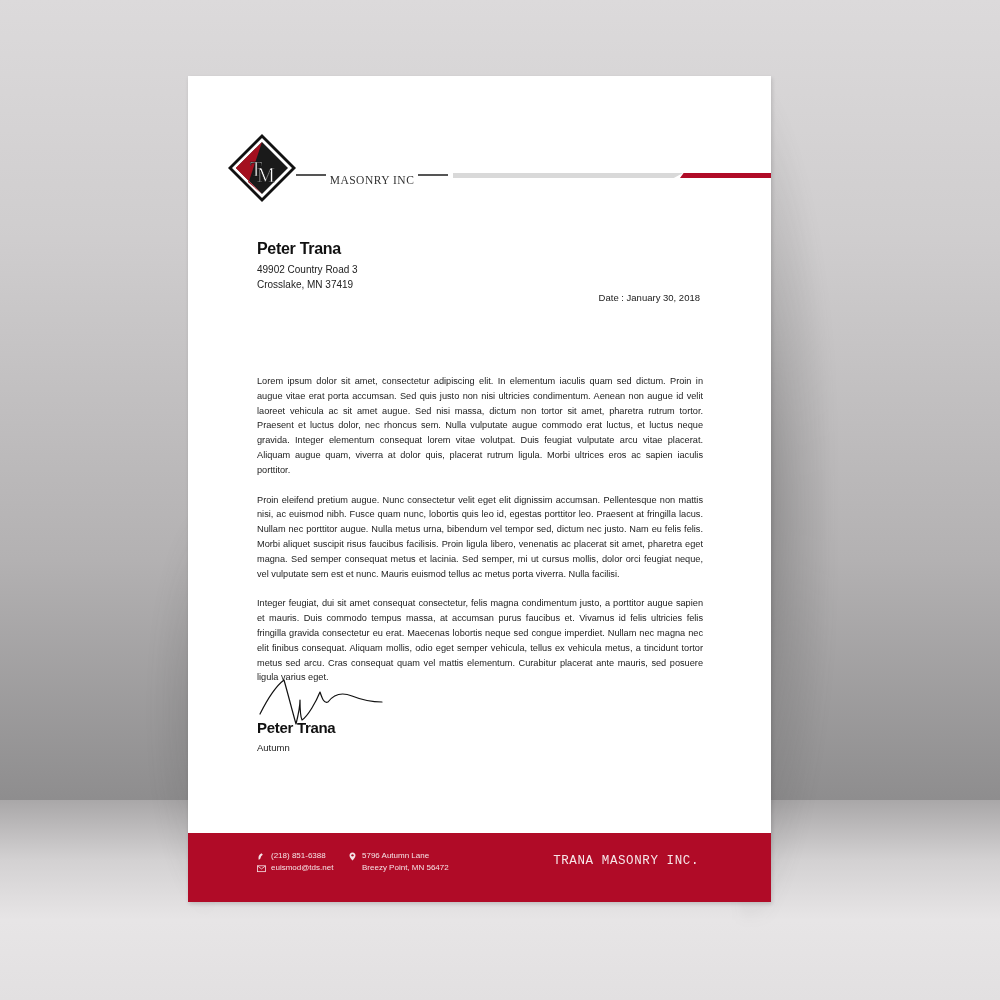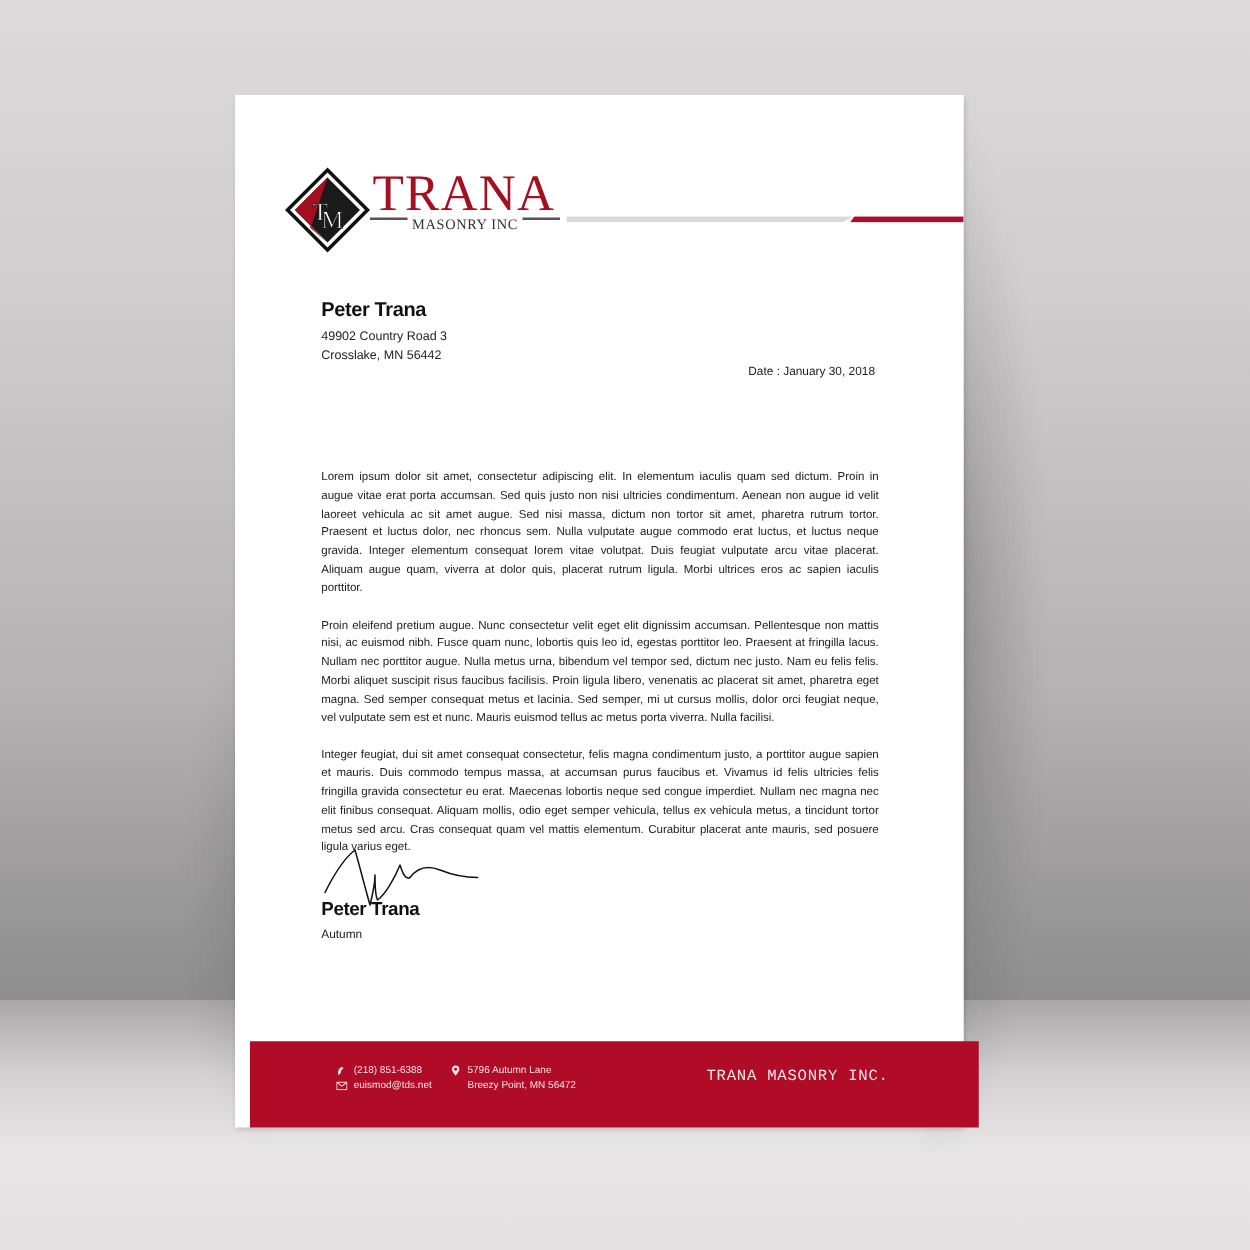--- a/index.html
+++ b/index.html
@@ -73,21 +73,21 @@
       margin-top: 44px;
     }
     .body-text p { margin-bottom: 15px; }
     
     .signature { position: absolute; left: 70px; top: 600px; width: 130px; height: 52px; }
     .signer { position: absolute; left: 69px; top: 643px; }
     .signer-name { font-size: 15px; font-weight: bold; color: #111; letter-spacing: -0.3px; line-height: 18px; }
     .signer-title { font-size: 9.5px; color: #222; margin-top: 5px; }
     
     .footer {
-      position: absolute; left: 12px; top: 757px; width: 583px; height: 69px;
+      position: absolute; left: 0; top: 757px; width: 583px; height: 69px;
       background: #b00b27; color: #f5e3e6;
     }
     .footer-col { position: absolute; top: 17px; font-size: 8px; line-height: 12px; }
     .footer-col .row { display: flex; align-items: center; gap: 5px; white-space: nowrap; }
     .footer-icon { width: 9px; height: 9px; display: inline-block; }
     .footer-brand {
       position: absolute; right: 72px; top: 21px;
       font-family: Liberation Mono, monospace; font-size: 12.5px; letter-spacing: 0.6px;
       color: #f6e6e8;
     }
@@ -105,34 +105,33 @@
   <div class="logo">
     <svg class="logo-mark" viewBox="0 0 72 72">
       <polygon points="36,2 70,36 36,70 2,36" fill="#111"></polygon>
       <polygon points="36,6 66,36 36,66 6,36" fill="#fff"></polygon>
       <polygon points="36,10 62,36 36,62 10,36" fill="#1a1a1a"></polygon>
       <polygon points="10,36 36,10 36,10 23,49 36,62" fill="#a4101f"></polygon>
       <polygon points="10,36 30,16 22,50 36,62" fill="#a4101f"></polygon>
       <text x="24" y="44" font-family="Liberation Serif, serif" font-size="20" fill="#fff" stroke="#111" stroke-width="0.6">T</text>
       <text x="31" y="50" font-family="Liberation Serif, serif" font-size="20" fill="#fff" stroke="#111" stroke-width="0.6">M</text>
     </svg>
-    <div class="logo-word">TRANA</div>
     <div class="logo-sub">
       <span class="rule"></span>
       <span>MASONRY INC</span>
       <span class="rule"></span>
     </div>
   </div>
   <div class="header-bar-gray"></div>
   <div class="header-bar-red"></div>
 
   <div class="recipient">
     <div class="recipient-name">Peter Trana</div>
     <div class="recipient-line" style="margin-top:3px">49902 Country Road 3</div>
-    <div class="recipient-line">Crosslake, MN 56442</div>
+    <div class="recipient-line">Crosslake, MN 37419</div>
   </div>
 
   <div class="date">Date : January 30, 2018</div>
 
   <div class="body-text">
     <p>Lorem ipsum dolor sit amet, consectetur adipiscing elit. In elementum iaculis quam sed dictum. Proin in augue vitae erat porta accumsan. Sed quis justo non nisi ultricies condimentum. Aenean non augue id velit laoreet vehicula ac sit amet augue. Sed nisi massa, dictum non tortor sit amet, pharetra rutrum tortor. Praesent et luctus dolor, nec rhoncus sem. Nulla vulputate augue commodo erat luctus, et luctus neque gravida. Integer elementum consequat lorem vitae volutpat. Duis feugiat vulputate arcu vitae placerat. Aliquam augue quam, viverra at dolor quis, placerat rutrum ligula. Morbi ultrices eros ac sapien iaculis porttitor.</p>
     <p>Proin eleifend pretium augue. Nunc consectetur velit eget elit dignissim accumsan. Pellentesque non mattis nisi, ac euismod nibh. Fusce quam nunc, lobortis quis leo id, egestas porttitor leo. Praesent at fringilla lacus. Nullam nec porttitor augue. Nulla metus urna, bibendum vel tempor sed, dictum nec justo. Nam eu felis felis. Morbi aliquet suscipit risus faucibus facilisis. Proin ligula libero, venenatis ac placerat sit amet, pharetra eget magna. Sed semper consequat metus et lacinia. Sed semper, mi ut cursus mollis, dolor orci feugiat neque, vel vulputate sem est et nunc. Mauris euismod tellus ac metus porta viverra. Nulla facilisi.</p>
     <p>Integer feugiat, dui sit amet consequat consectetur, felis magna condimentum justo, a porttitor augue sapien et mauris. Duis commodo tempus massa, at accumsan purus faucibus et. Vivamus id felis ultricies felis fringilla gravida consectetur eu erat. Maecenas lobortis neque sed congue imperdiet. Nullam nec magna nec elit finibus consequat. Aliquam mollis, odio eget semper vehicula, tellus ex vehicula metus, a tincidunt tortor metus sed arcu. Cras consequat quam vel mattis elementum. Curabitur placerat ante mauris, sed posuere ligula varius eget.</p>
   </div>
 

